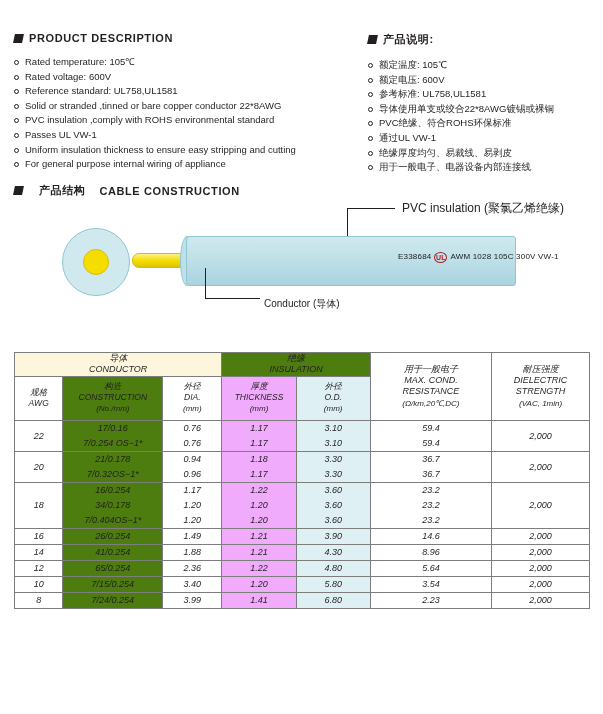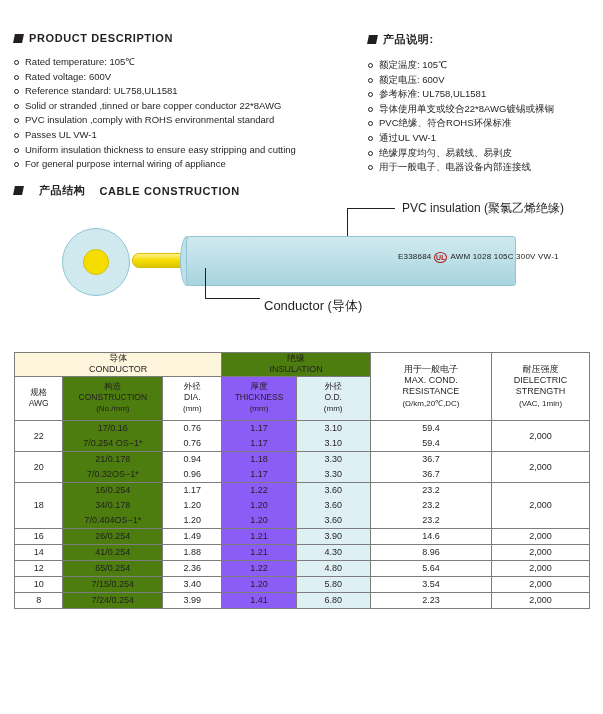--- a/index.html
+++ b/index.html
@@ -192,30 +192,31 @@
     position: absolute;
     left: 402px;
     top: 200px;
     font-size: 12px;
     white-space: nowrap;
   }
   .label-cond {
     position: absolute;
     left: 264px;
     top: 297px;
-    font-size: 13px;
+    font-size: 10px;
     white-space: nowrap;
   }
 
   
   .tbl-wrap {
     position: absolute;
     top: 352px;
     left: 14px;
     width: 576px;
+    font-style: italic;
   }
   table.spec {
     border-collapse: collapse;
     width: 576px;
     font-size: 9px;
     color: #231f20;
   }
   table.spec td, table.spec th {
     border: 1px solid #7d7d7d;
     text-align: center;
@@ -230,21 +231,21 @@
   }
   .hdr-sub {
     height: 44px;
     font-size: 8.5px;
     line-height: 1.3;
     padding: 2px 1px;
   }
   .cell-awg { width: 44px; }
   .cell-cons { width: 92px; background: #4d7c0f; }
   .cell-dia { width: 54px; }
-  .cell-thk { width: 68px; background: #8b5cf6; }
+  .cell-thk { width: 68px; background: #f0abfc; }
   .cell-od { width: 68px; background: #dff0f4; }
   .cell-res { width: 112px; }
   .cell-str { width: 90px; }
   .hdr-cons { background: #fdf6dd; }
   .hdr-ins { background: #4d7c0f; }
   td.multi { padding: 4px 0; }
   .sub { display: block; line-height: 15px; }
   .notehead { font-size: 9px; }
   .tiny { font-size: 8px; }
 </style>

